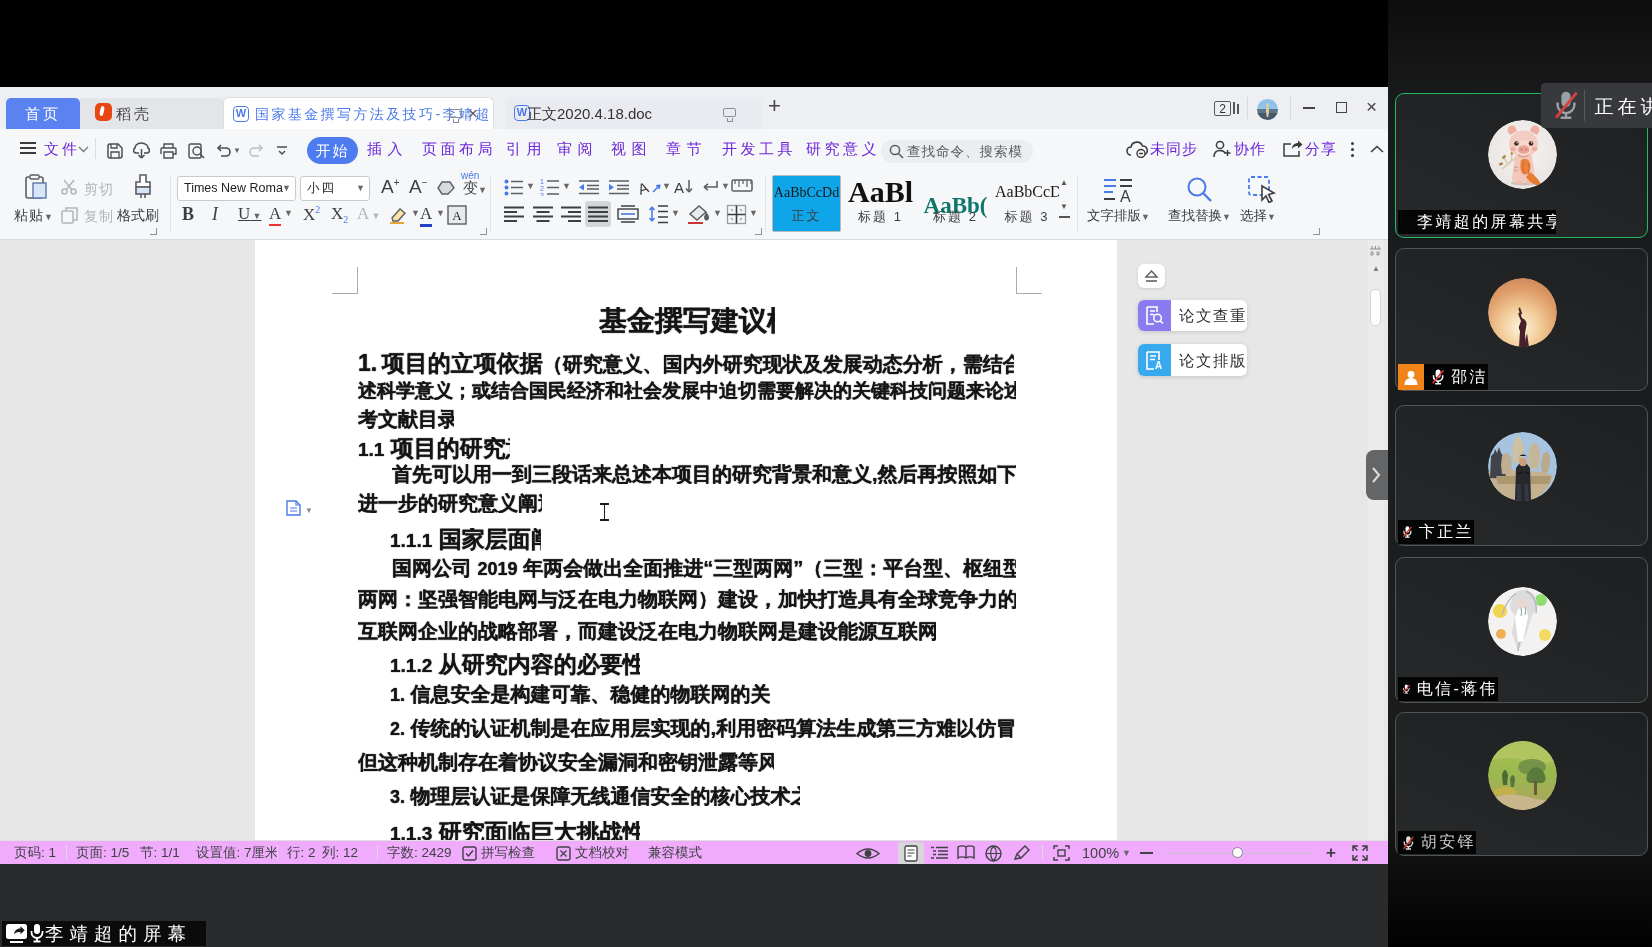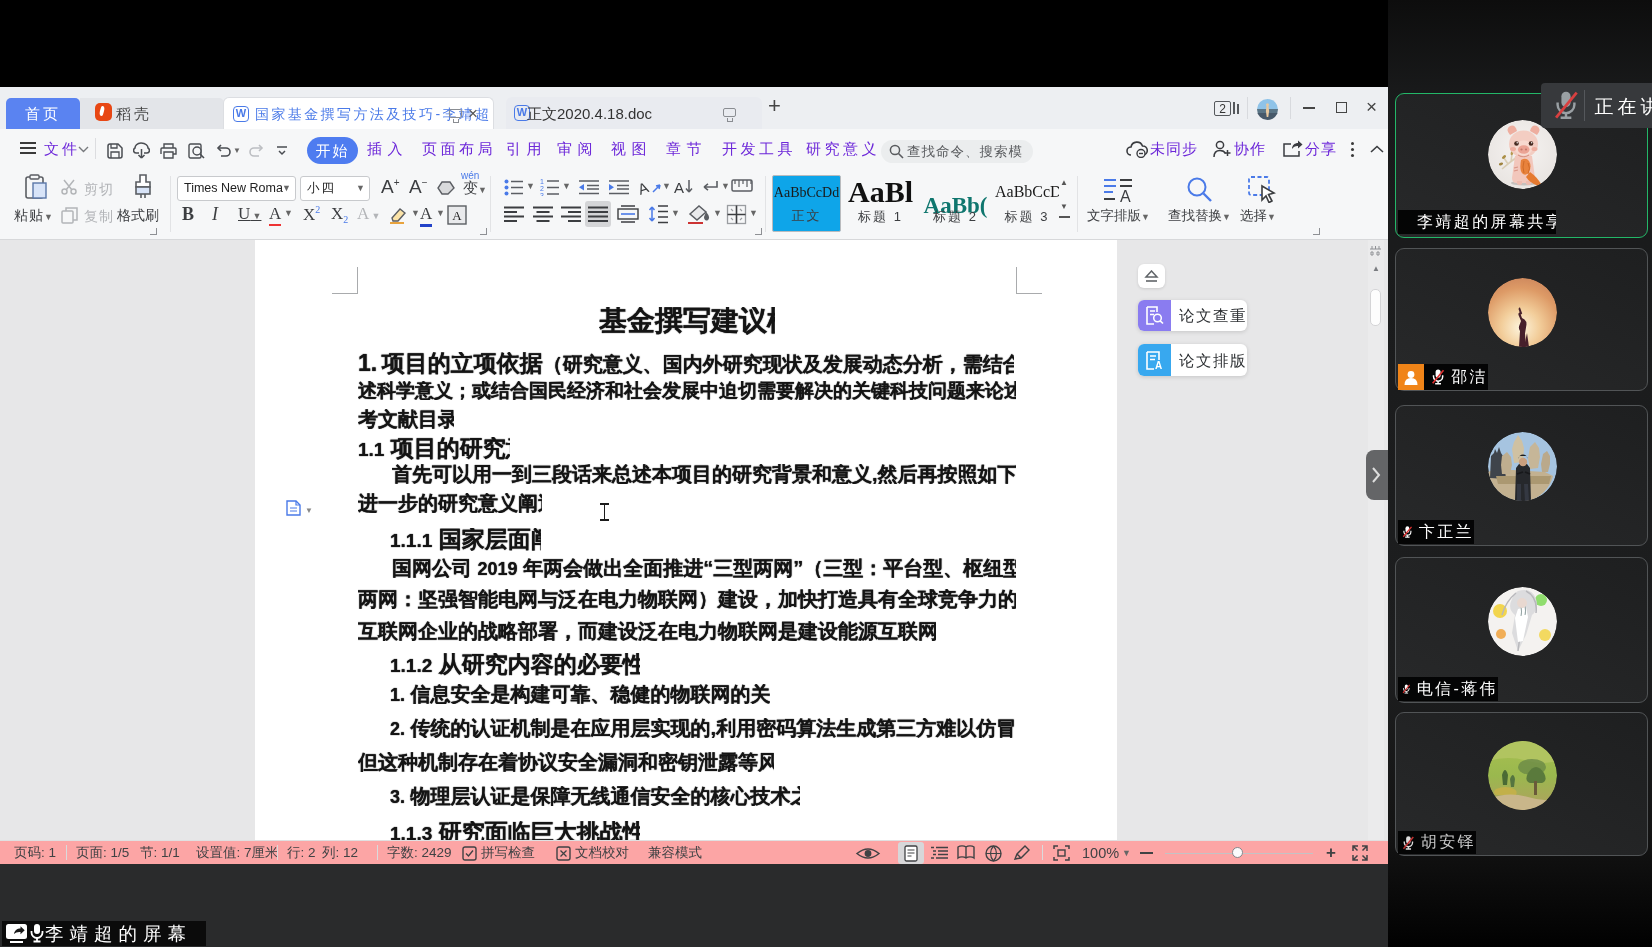--- a/index.html
+++ b/index.html
@@ -34,21 +34,21 @@
 .stylebox{position:absolute;top:7px;height:57px;background:#f6f7f8;text-align:center;}
 .stylebox .n{position:absolute;bottom:6px;width:100%;font-size:13px;color:#3c3e41;letter-spacing:2px;}
 .combo{position:absolute;background:#fff;border:1px solid #c8cacd;border-radius:3px;font-size:12.5px;color:#222;white-space:nowrap;overflow:hidden;}
 
 #docarea{position:absolute;left:0;top:153px;width:1388px;height:600px;background:#e7e7e8;overflow:hidden;}
 #page{position:absolute;left:255px;top:0;width:862px;height:600px;background:#fff;}
 .dline{position:absolute;white-space:nowrap;overflow:hidden;color:#141414;line-height:1;font-weight:bold;text-align:justify;text-align-last:justify;text-shadow:0 0 1px rgba(20,20,20,0.8),0 0 1px rgba(20,20,20,0.5);}
 .dline span{white-space:nowrap;}
 .cm{position:absolute;background:#a9abad;}
 
-#statusbar{position:absolute;left:0;top:753px;width:1388px;height:24px;background:#fca5a5;border-top:1px solid #e0e0e1;font-size:13.5px;color:#404244;}
+#statusbar{position:absolute;left:0;top:753px;width:1388px;height:24px;background:#f0abfc;border-top:1px solid #e0e0e1;font-size:13.5px;color:#404244;}
 .si{position:absolute;top:4px;line-height:16px;}
 .sdiv{position:absolute;top:4px;width:1px;height:15px;background:#dadadc;}
 
 #botband{position:absolute;left:0;top:864px;width:1388px;height:83px;background:#2a2b2c;}
 #sharelabel{position:absolute;left:2px;top:57px;width:204px;height:25px;background:#0b0b0b;color:#fff;font-size:16px;}
 
 #sidebar{position:absolute;left:1388px;top:0;width:264px;height:947px;background:linear-gradient(#0d0d0d 0%,#191a1b 10%,#1d1e1f 70%,#141414 88%,#010101 100%);}
 .tile{position:absolute;left:7px;width:253px;background:linear-gradient(205deg,#1e1f20,#28292a);border:1px solid #515456;border-radius:9px;}
 .avatar{position:absolute;left:92px;width:69px;height:69px;border-radius:50%;overflow:hidden;}
 .tlabel{position:absolute;left:2px;background:rgba(0,0,0,0.88);color:#fff;font-size:16px;display:flex;align-items:center;letter-spacing:2.4px;white-space:nowrap;overflow:hidden;}

